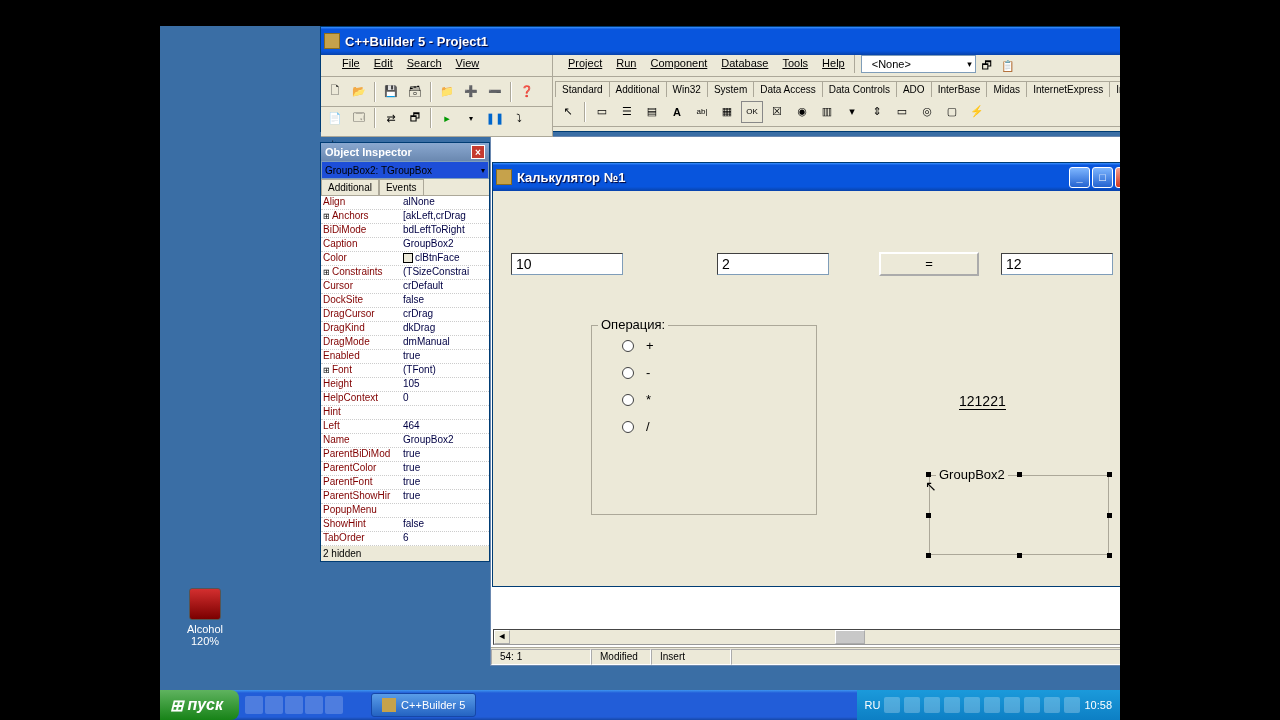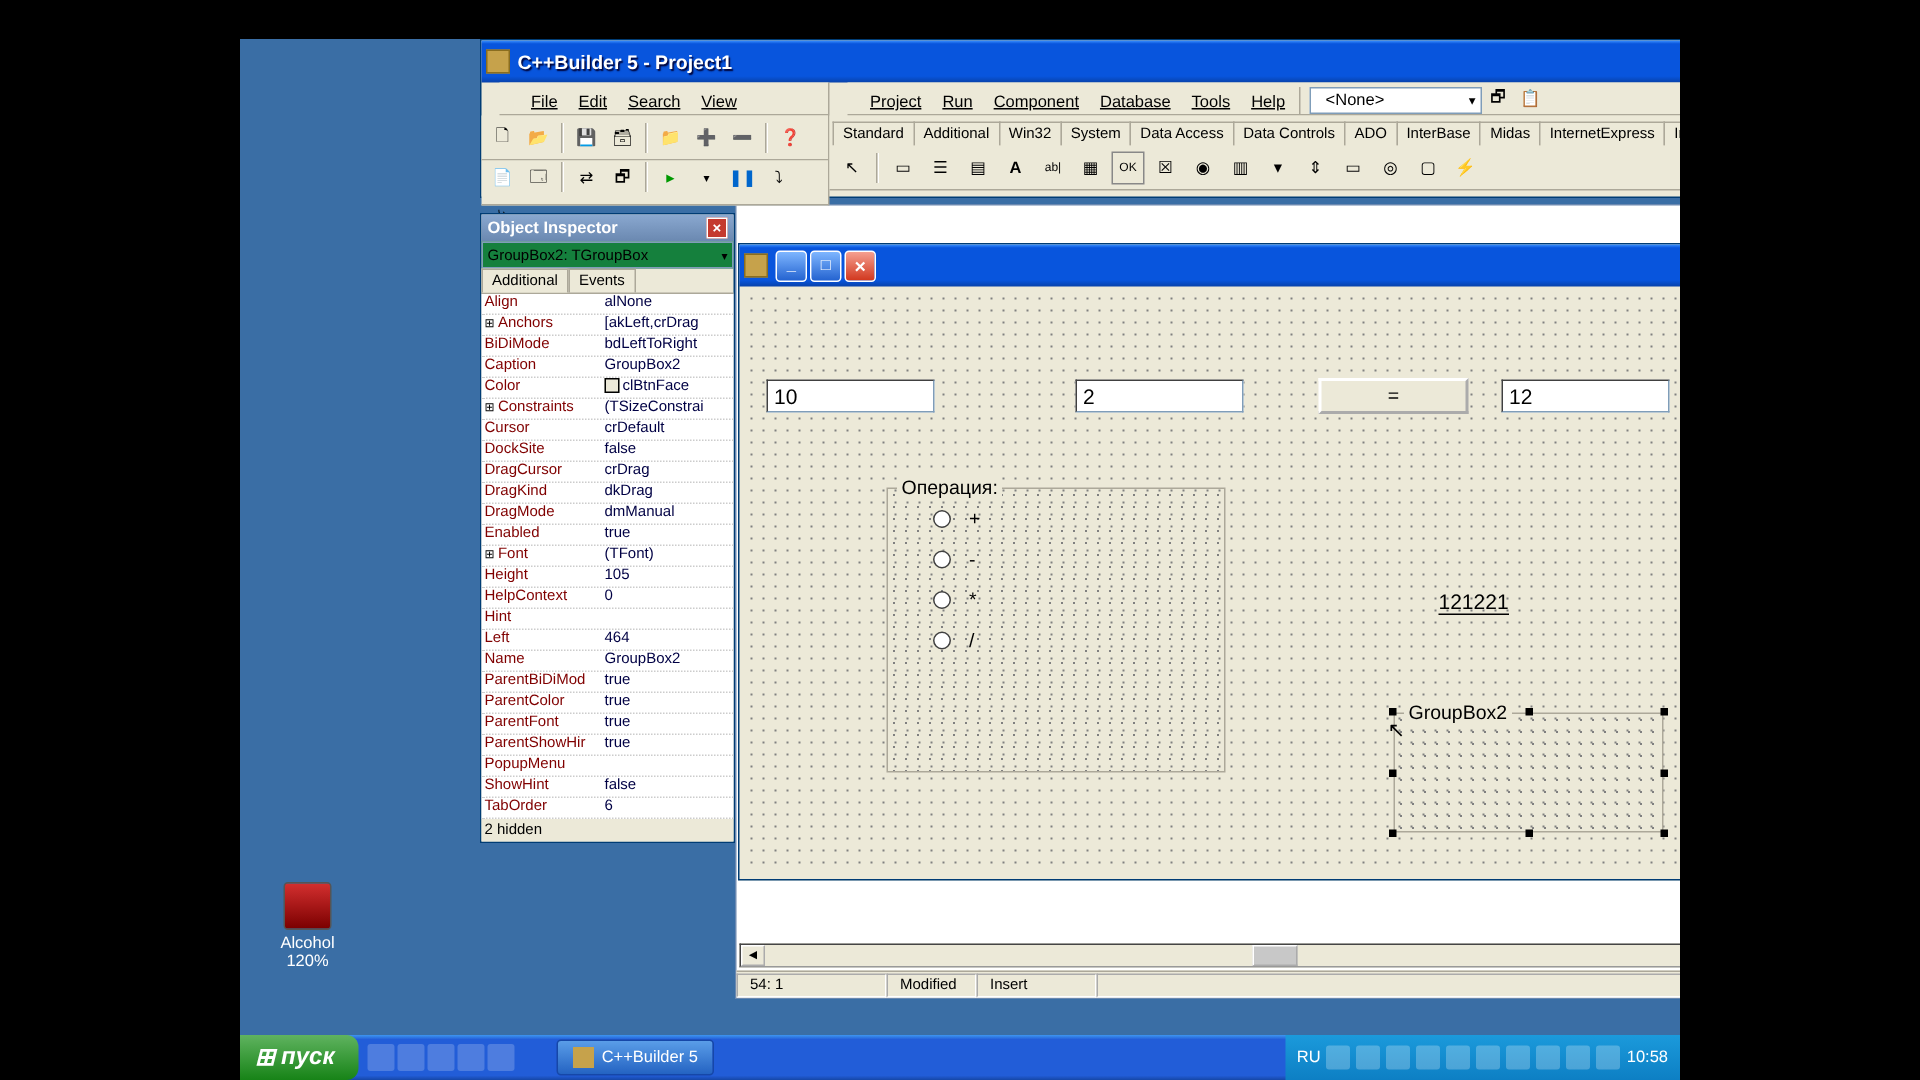--- a/index.html
+++ b/index.html
@@ -14,42 +14,42 @@
 
 .ide-window { position: absolute; left: 160px; top: 26px; width: 980px; background: #ece9d8; border: 1px solid #003c74; }
 .titlebar { height: 28px; background: linear-gradient(#3a90ff,#0855dd 8%,#0855dd 85%,#0842aa); display: flex; align-items: center; color: #fff; font-weight: bold; font-size: 13px; padding: 0 3px; }
 .titlebar .ico { width: 16px; height: 16px; background: #c6a24b; margin-right: 5px; border: 1px solid #8a6d1f; }
 .titlebar .title-text { flex: 1; text-shadow: 1px 1px 1px #003; }
 .winbtns { display: flex; gap: 2px; }
 .winbtn { width: 21px; height: 21px; border-radius: 3px; border: 1px solid #fff; display: flex; align-items: center; justify-content: center; font-weight: bold; font-size: 11px; font-family: Arial; }
 .winbtn.min, .winbtn.max { background: linear-gradient(#7eb6ff,#2463d0); color: #fff; }
 .winbtn.close { background: linear-gradient(#f5a090,#d1371e); color: #fff; font-size: 13px; }
 
-.menubar { height: 22px; display: flex; align-items: flex-end; padding: 0 8px; font-size: 11px; background: #ece9d8; border-bottom: 1px solid #aca899; margin-left: 12px; }
+.menubar { height: 22px; display: flex; align-items: flex-start; padding: 0 8px; font-size: 11px; background: #ece9d8; border-bottom: 1px solid #aca899; }
 .menubar span { padding: 2px 7px; cursor: default; }
 .menubar span u { text-decoration: underline; }
 .menu-combo { margin-left: 4px; width: 115px; height: 18px; font-size: 11px; border: 1px solid #7f9db9; background: #fff; display: inline-flex; align-items: center; padding: 0 3px; }
 .menu-combo::after { content: "▾"; margin-left: auto; font-size: 9px; color: #000; }
 
 .toolbar-tabs { height: 20px; background: #ece9d8; display: flex; align-items: flex-end; font-size: 10px; padding: 0 2px; overflow: hidden; white-space: nowrap; position: relative; }
 .toolbar-tabs .tab { padding: 2px 6px; border: 1px solid #aca899; border-bottom: none; background: #ece9d8; margin-right: -1px; }
 .toolbar-tabs .tab.active { background: #ece9d8; position: relative; z-index: 2; }
 .toolbar-tabs .scroll { position: absolute; right: 2px; top: 1px; font-size: 9px; display: flex; gap: 1px; }
 .toolbar-tabs .scroll span { border: 1px solid #999; padding: 0 2px; background: #ece9d8; }
 
 .toolbar-row { height: 30px; background: #ece9d8; display: flex; align-items: center; padding: 0 4px; gap: 3px; border-bottom: 1px solid #aca899; }
 .tbtn { width: 22px; height: 22px; display: flex; align-items: center; justify-content: center; font-size: 11px; border: 1px solid transparent; }
 .tsep { width: 2px; height: 20px; border-left: 1px solid #aca899; border-right: 1px solid #fff; margin: 0 2px; }
 .toolbar-block { height: 30px; background: #ece9d8; border-bottom: 1px solid #aca899; display: flex; align-items: center; padding: 0 3px; gap: 2px; flex-wrap: wrap; }
 
 
 .inspector { position: absolute; left: 160px; top: 142px; width: 170px; background: #ece9d8; border: 1px solid #003c74; }
 .insp-title { height: 18px; background: linear-gradient(#8aa8d0,#6a88b0); color: #fff; font-size: 11px; font-weight: bold; padding: 2px 4px; display: flex; align-items: center; }
 .insp-title .close { margin-left: auto; width: 14px; height: 14px; background: #c43a2f; color: #fff; display: flex; align-items: center; justify-content: center; font-size: 10px; border: 1px solid #fff; }
-.insp-combo { width: 100%; height: 18px; border: 1px solid #7f9db9; font-size: 10px; padding: 1px 3px; background: #15803d; display: flex; align-items: center; }
+.insp-combo { width: 100%; height: 18px; border: 1px solid #7f9db9; font-size: 10px; padding: 1px 3px; background: #1d4ed8; display: flex; align-items: center; }
 .insp-combo::after { content: "▾"; margin-left: auto; font-size: 8px; }
 .insp-tabs { display: flex; font-size: 10px; border-bottom: 1px solid #aca899; }
 .insp-tabs .tab { padding: 2px 6px; border: 1px solid #aca899; border-bottom: none; }
 .insp-tabs .tab.active { background: #ece9d8; }
 .prop-grid { background: #fff; font-size: 10px; }
 .prop-row { display: flex; height: 14px; border-bottom: 1px dotted #ccc; }
 .prop-name { width: 80px; padding-left: 2px; color: #800000; overflow: hidden; white-space: nowrap; }
 .prop-name.expand::before { content: "⊞ "; font-size: 8px; color: #000; }
 .prop-val { flex: 1; padding-left: 2px; color: #004; overflow: hidden; white-space: nowrap; }
 .insp-footer { font-size: 10px; padding: 2px; background: #ece9d8; }
@@ -332,20 +332,21 @@
           <div class="prop-name">TabOrder</div>
           <div class="prop-val">6</div>
         </div>
       </div>
     <div class="insp-footer">2 hidden</div>
   </div>
 
   <div class="form-window">
     <div class="titlebar">
       <div class="ico"></div>
+      <div class="title-text">Калькулятор №1</div>
       <div class="winbtns">
         <div class="winbtn min">_</div>
         <div class="winbtn max">□</div>
         <div class="winbtn close">×</div>
       </div>
     </div>
     <div class="form-canvas dot-grid">
       <div class="form-edit" style="left:14px;top:58px;width:112px">10</div>
       <div class="form-edit" style="left:220px;top:58px;width:112px">2</div>
       <div class="form-button" style="left:382px;top:57px;width:100px">=</div>

